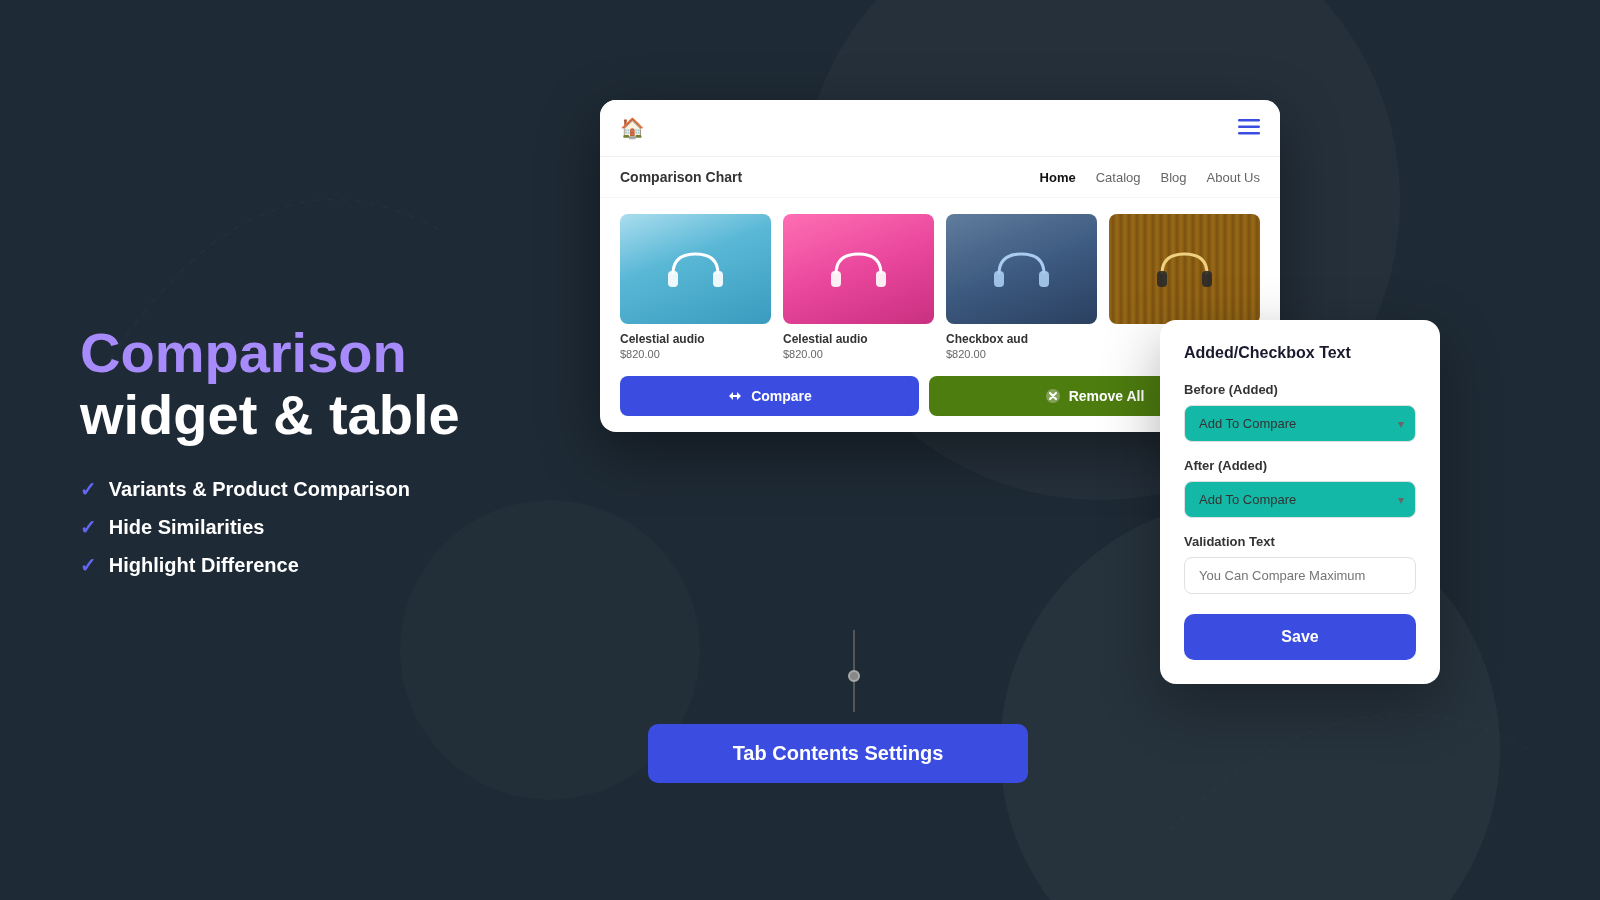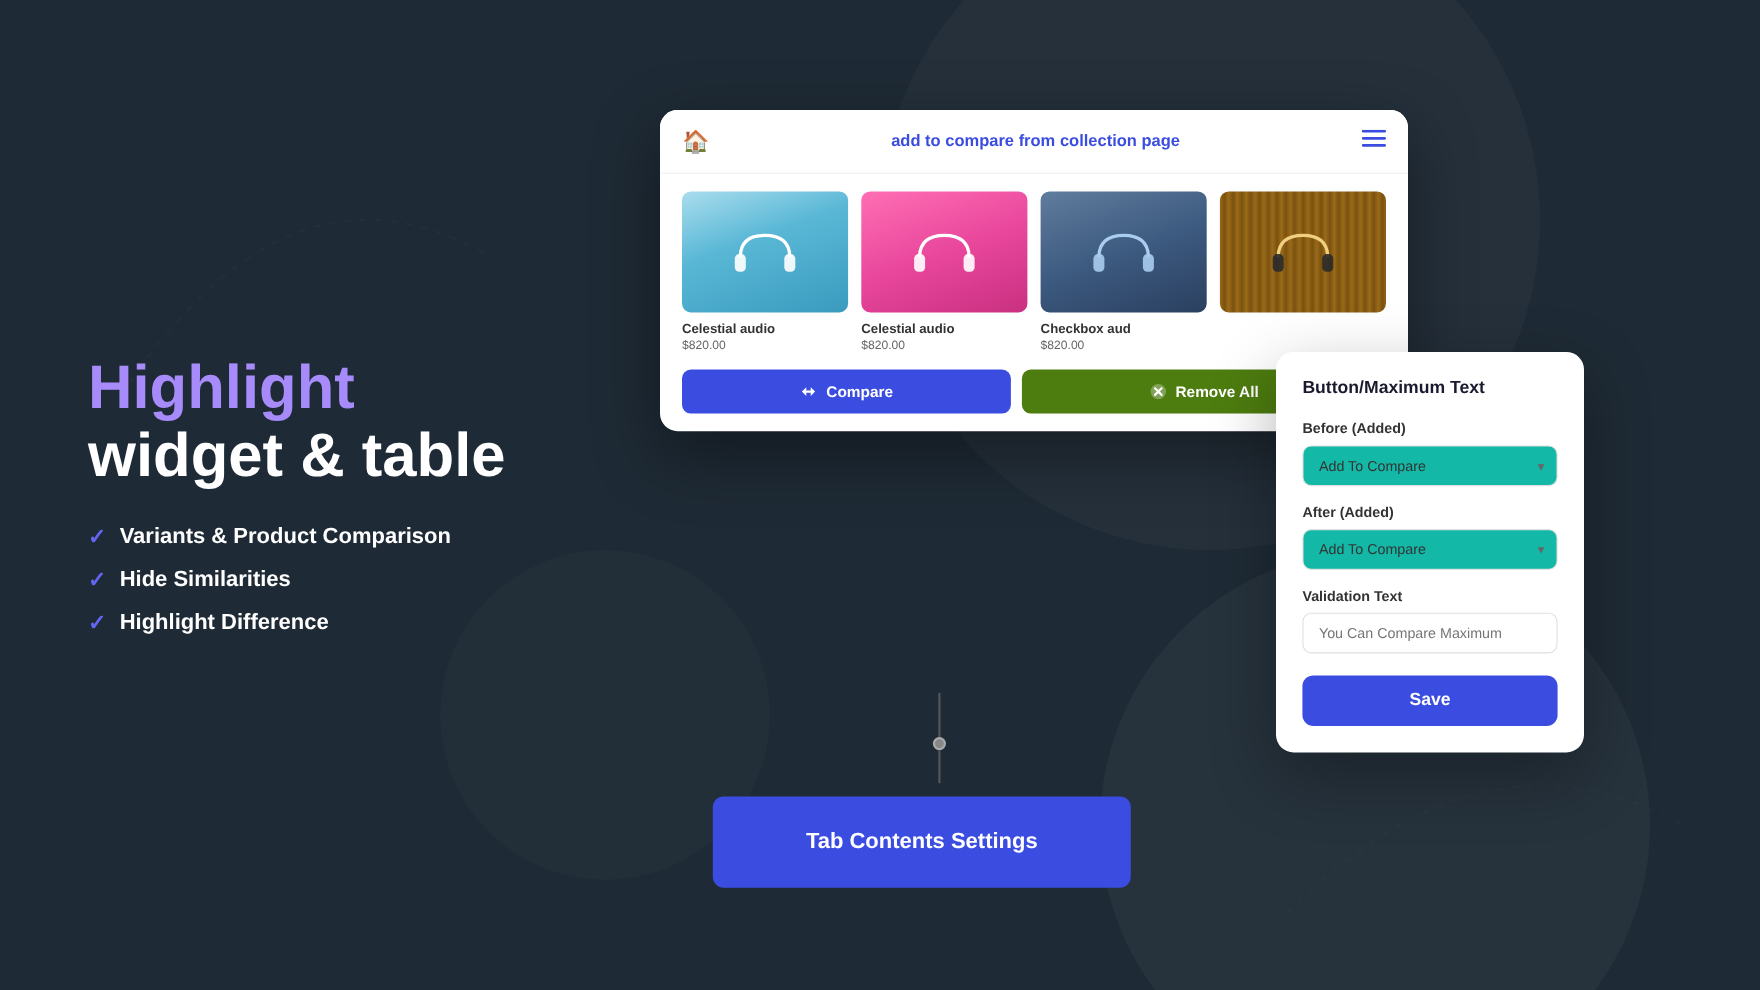--- a/index.html
+++ b/index.html
@@ -257,21 +257,21 @@
     
     .tab-settings-btn {
       position: absolute;
       left: 648px;
       top: 724px;
       width: 380px;
       background: #3b4de0;
       color: white;
       border: none;
       border-radius: 10px;
-      padding: 30px 30px;
+      padding: 18px 30px;
       font-size: 20px;
       font-weight: 800;
       cursor: pointer;
       text-align: center;
     }
 
     
     .settings-panel {
       position: absolute;
       right: 160px;
@@ -398,21 +398,21 @@
 
 <svg class="bg-dashes" style="position:absolute; left:60px; top:80px; width:400px; height:300px;">
   <path d="M 50 280 Q 200 50 380 150" stroke="#8888aa" stroke-width="1.5" stroke-dasharray="6,8" fill="none" opacity="0.4"></path>
 </svg>
 <svg class="bg-dashes" style="position:absolute; right:50px; bottom:50px; width:400px; height:300px;">
   <path d="M 20 280 Q 200 100 380 200" stroke="#8888aa" stroke-width="1.5" stroke-dasharray="6,8" fill="none" opacity="0.3"></path>
 </svg>
 
 <div class="left-panel">
   <div class="main-title">
-    <span class="title-comparison">Highlight</span>
+    <span class="title-comparison">Comparison</span>
     <span class="title-sub">widget &amp; table</span>
   </div>
 
 
   <ul class="feature-list">
     <li class="feature-item">
       <span class="check-icon">✓</span>
       <span>Variants &amp; Product Comparison</span>
     </li>
     <li class="feature-item">
@@ -423,30 +423,38 @@
       <span class="check-icon">✓</span>
       <span>Highlight Difference</span>
     </li>
   </ul>
 </div>
 
 <div class="main-window">
 
   <div class="window-header">
     <span class="home-icon">🏠</span>
-    <span class="window-title">add to compare from collection page</span>
     <span class="menu-icon">
       <svg width="22" height="16" viewBox="0 0 22 16" fill="none">
         <rect y="0" width="22" height="2.5" rx="1.25" fill="#3b4de0"></rect>
         <rect y="6.5" width="22" height="2.5" rx="1.25" fill="#3b4de0"></rect>
         <rect y="13" width="22" height="2.5" rx="1.25" fill="#3b4de0"></rect>
       </svg>
     </span>
   </div>
 
+  <div class="store-nav">
+    <span class="store-brand">Comparison Chart</span>
+    <div class="store-nav-links">
+      <span class="nav-link active">Home</span>
+      <span class="nav-link">Catalog</span>
+      <span class="nav-link">Blog</span>
+      <span class="nav-link">About Us</span>
+    </div>
+  </div>
 
   <div class="products-area">
 
     <div class="product-card">
       <div class="img-headphone-blue">
         <svg width="65" height="60" viewBox="0 0 65 60" fill="none">
           <path d="M10 35 Q10 15 32.5 15 Q55 15 55 35" stroke="white" stroke-width="3" fill="none"></path>
           <rect x="5" y="32" width="10" height="16" rx="4" fill="white" opacity="0.9"></rect>
           <rect x="50" y="32" width="10" height="16" rx="4" fill="white" opacity="0.9"></rect>
         </svg>
@@ -513,21 +521,21 @@
   <div class="connector-line"></div>
   <div class="connector-dot"></div>
   <div class="connector-line-2"></div>
 </div>
 
 <button class="tab-settings-btn">
   <span>Tab Contents Settings</span>
 </button>
 
 <div class="settings-panel">
-  <div class="settings-title">Button/Maximum Text</div>
+  <div class="settings-title">Added/Checkbox Text</div>
 
   <div class="settings-label">Before (Added)</div>
   <div class="select-wrapper">
     <select>
       <option>Add To Compare</option>
     </select>
     <span class="select-arrow">▾</span>
   </div>
 
   <div class="settings-label">After (Added)</div>

